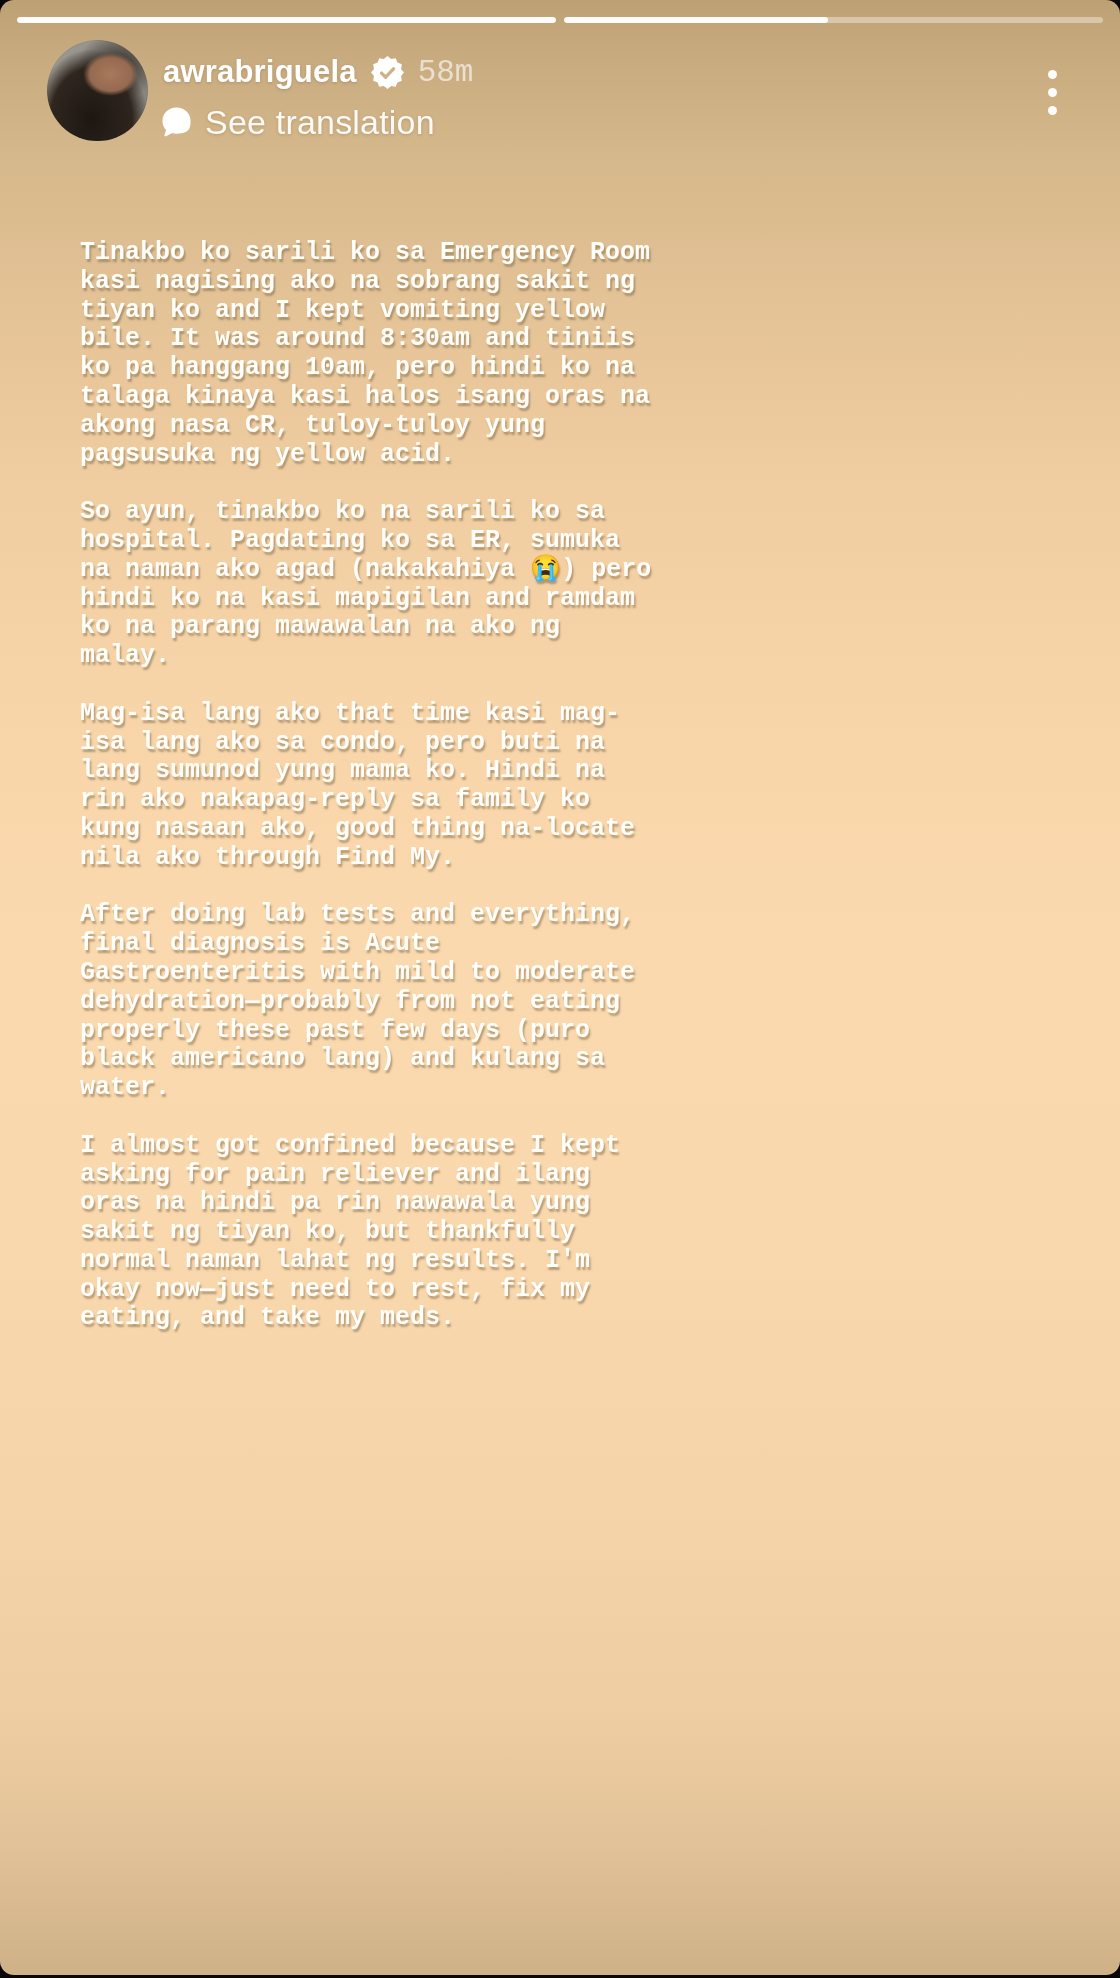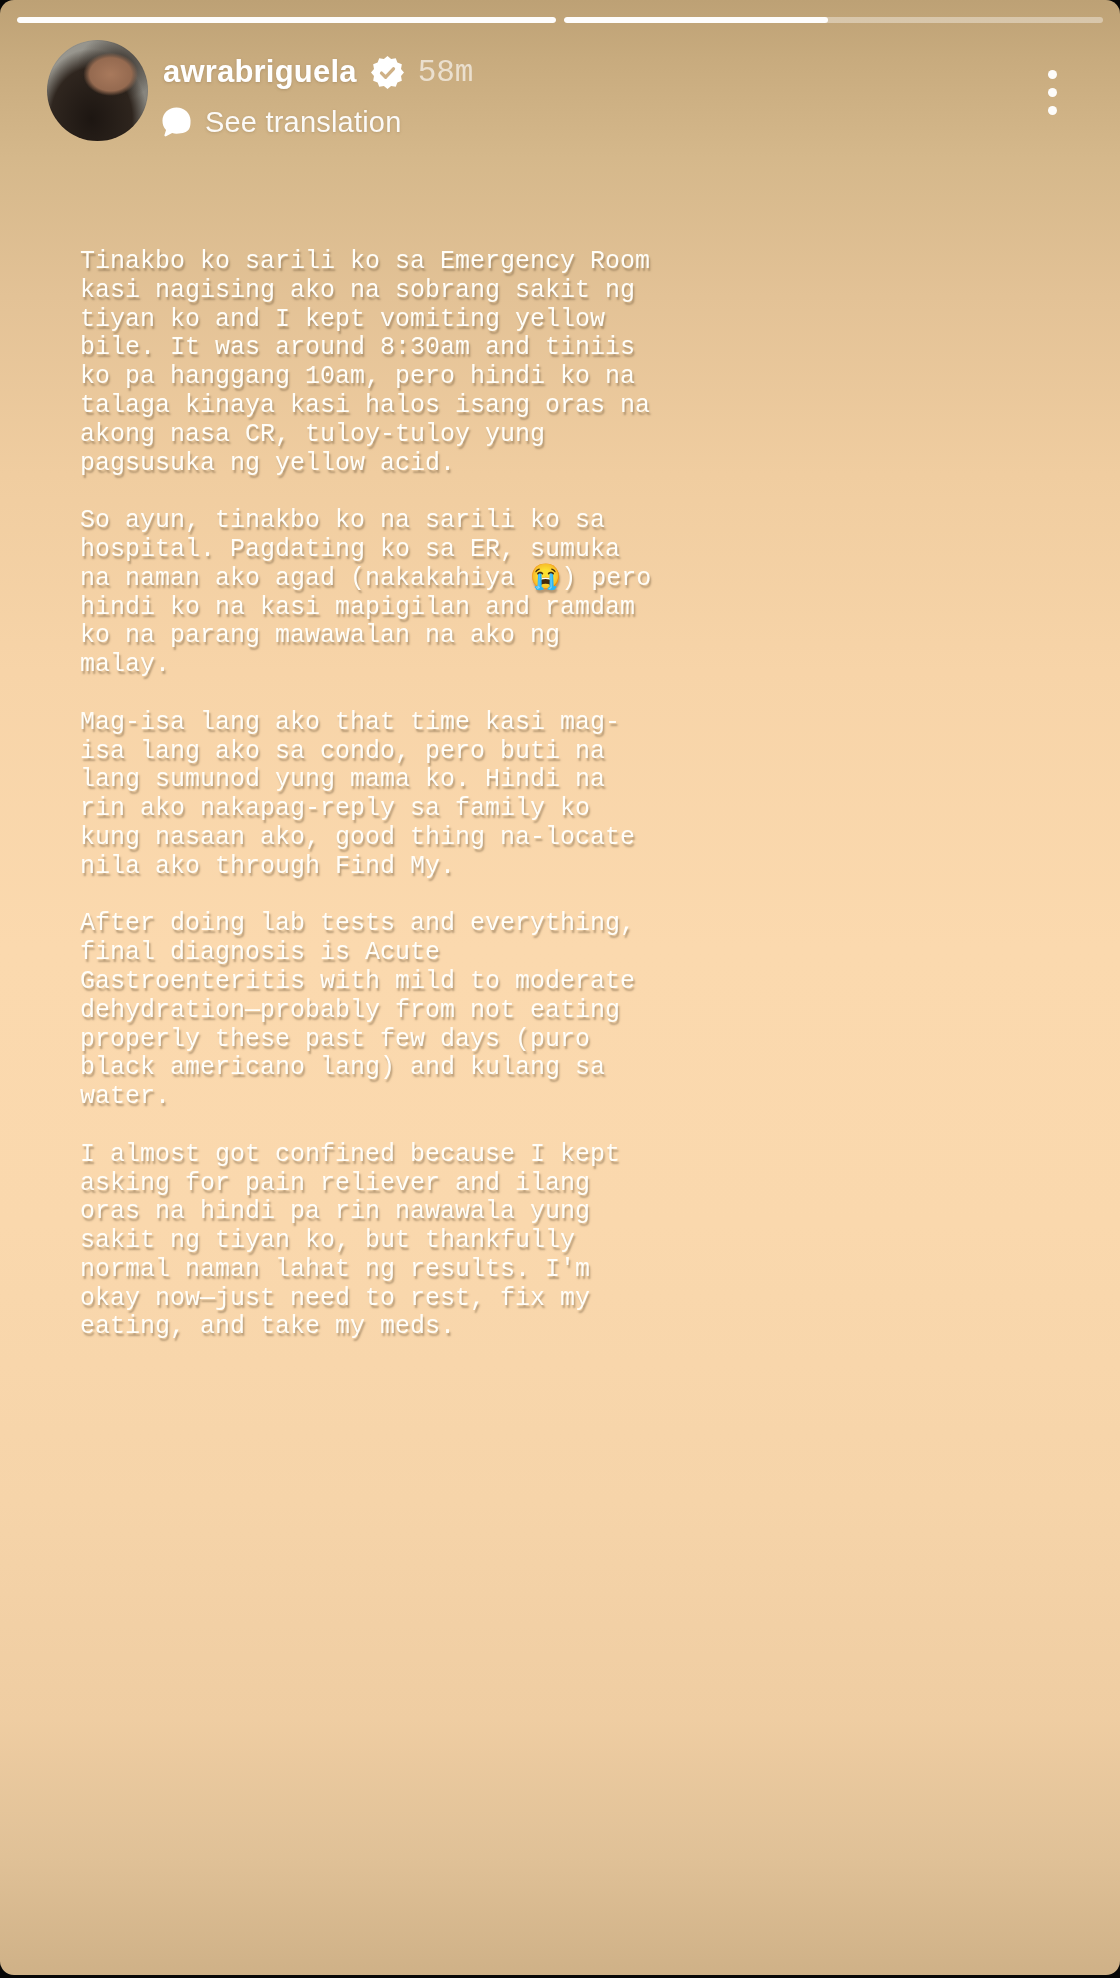--- a/index.html
+++ b/index.html
@@ -55,34 +55,34 @@
   #timestamp{
     color:rgba(255,255,255,0.62);font-size:31px;font-weight:400;font-family:Liberation Mono, monospace;
   }
   #translation-row{
     position:absolute;left:161px;top:103px;height:38px;
     display:flex;align-items:center;gap:13px;
     cursor:pointer;
   }
   #bubble-icon{width:31px;height:32px;display:block;}
   #translation-label{
-    color:rgba(255,255,255,0.94);font-size:29px;font-weight:400;letter-spacing:0.2px;
+    color:rgba(255,255,255,0.94);font-size:34px;font-weight:400;letter-spacing:0.2px;
     text-shadow:0 1px 3px rgba(120,95,60,0.3);
   }
   #more-button{
     position:absolute;left:1040px;top:62px;width:25px;height:60px;
     display:flex;flex-direction:column;align-items:center;justify-content:center;gap:9px;
     cursor:pointer;
   }
   .dot{width:9px;height:9px;border-radius:50%;background:rgba(255,255,255,0.96);}
   
   #story-text{
-    position:absolute;left:80px;top:248px;width:620px;
+    position:absolute;left:80px;top:239px;width:620px;
     font-family:"Liberation Mono","DejaVu Sans Mono",monospace;
-    font-size:25px;line-height:28.8px;font-weight:400;
+    font-size:25px;line-height:28.8px;font-weight:700;
     color:#fffef9;
     white-space:pre;
     text-shadow:1.5px 2.5px 2px rgba(128,104,72,0.55);
   }
 </style>
 </head>
 <body>
 
 <div id="stage">
   <div id="story-card">

